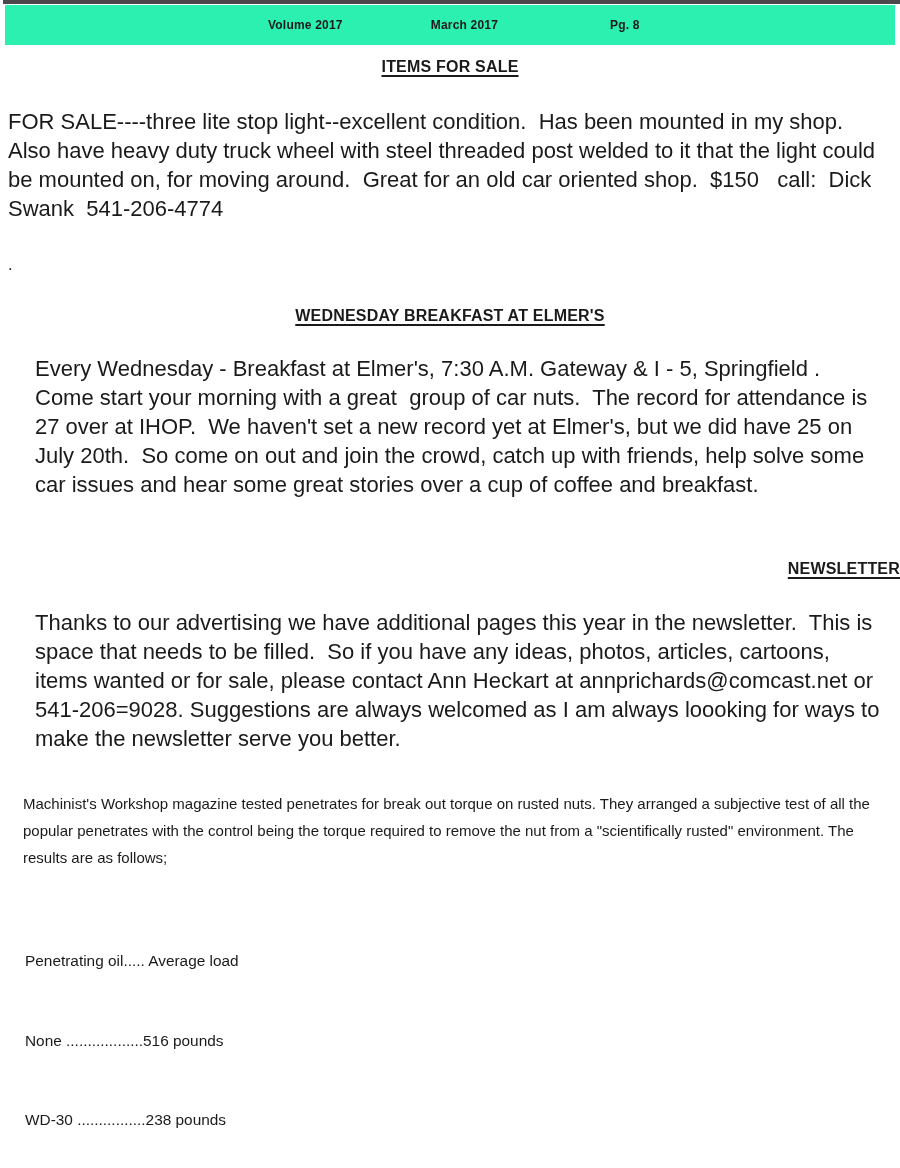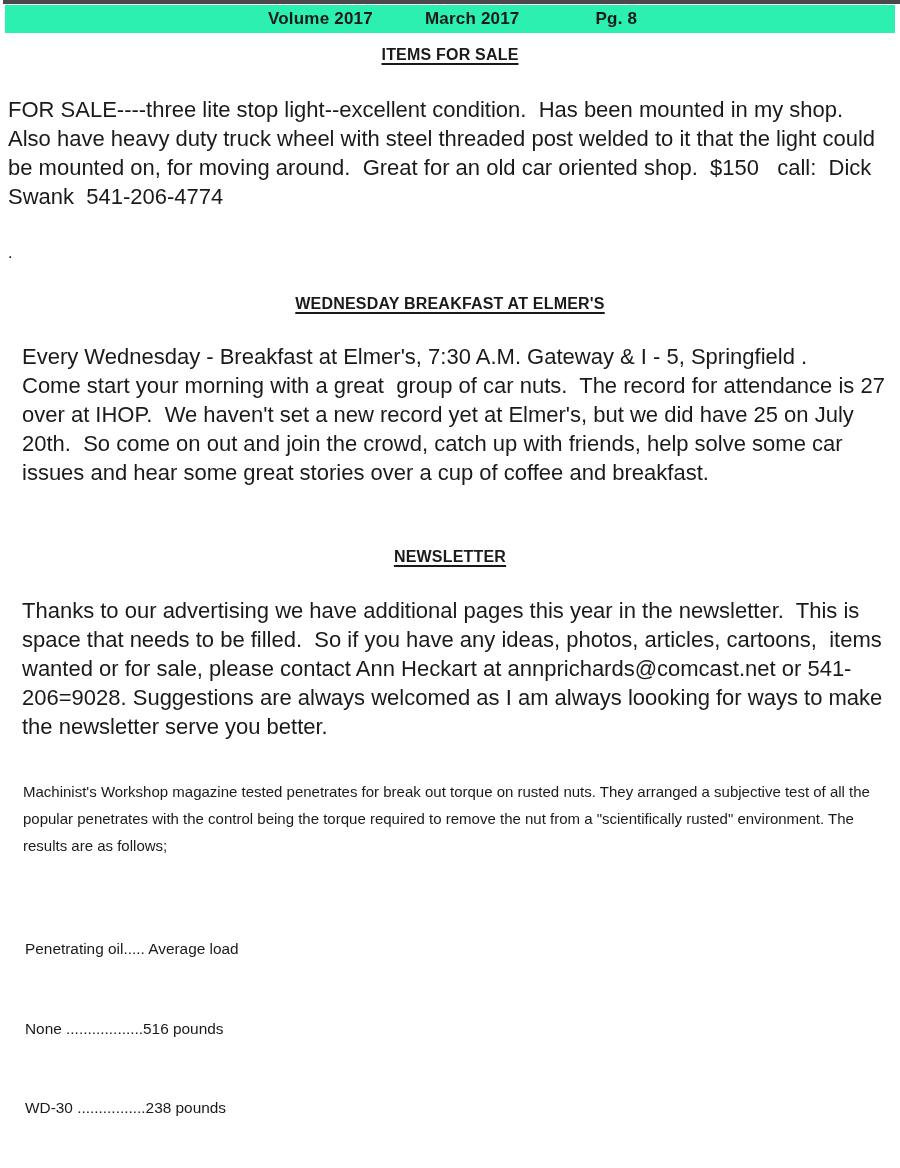--- a/index.html
+++ b/index.html
@@ -16,28 +16,29 @@
     height: 1168px;
     background: #ffffff;
     overflow: hidden;
   }
   .top-line {
     height: 4px;
     margin-left: 3px;
     background: var(--top-line-color, #4b474c);
   }
   .masthead {
-    height: 28px;
+    height: 40px;
     margin: 1px 5px 0 5px;
     background: var(--masthead-bg, #2bf0b0);
     display: flex;
     align-items: center;
     font-weight: bold;
-    font-size: 17px;
+    font-size: 12px;
     letter-spacing: 0.2px;
+    gap: 36px;
   }
   .masthead .vol { margin-left: 263px; }
   .masthead .mon { margin-left: 52px; }
   .masthead .pg  { margin-left: 76px; }
   .hd {
     text-align: center;
     font-size: 16px;
     font-weight: bold;
     line-height: 20px;
     letter-spacing: 0.2px;
@@ -46,33 +47,33 @@
     text-decoration: underline;
     text-decoration-thickness: 2px;
     text-underline-offset: 3px;
   }
   .para {
     font-size: 22px;
     line-height: 29px;
     white-space: pre-wrap;
     padding: 0 10px 0 8px;
   }
-  .para.indent { padding-left: 22px; }
+  .para.indent { padding-left: 7px; margin-left: 28px; }
   .para.small {
     font-size: 15px;
     line-height: 27px;
     padding-left: 23px;
     padding-right: 4px;
   }
   .hd-items     { margin-top: 12px; }
   .b1           { margin-top: 30px; }
   .stray        { margin-top: 32px; font-size: 16.5px; line-height: 18px; padding-left: 8px; }
   .hd-breakfast { margin-top: 33px; }
   .b2           { margin-top: 28px; }
-  .hd-news      { margin-top: 60px; }
+  .hd-news      { margin-top: 60px; text-align: right; }
   .b3           { margin-top: 29px; }
   .hd-oil       { margin-top: 76px; }
   .b4           { margin-top: 37px; }
   .results {
     list-style: none;
     margin-top: 24px;
     padding-left: 25px;
     font-size: 15.4px;
     line-height: 26.5px;
     white-space: pre-wrap;

